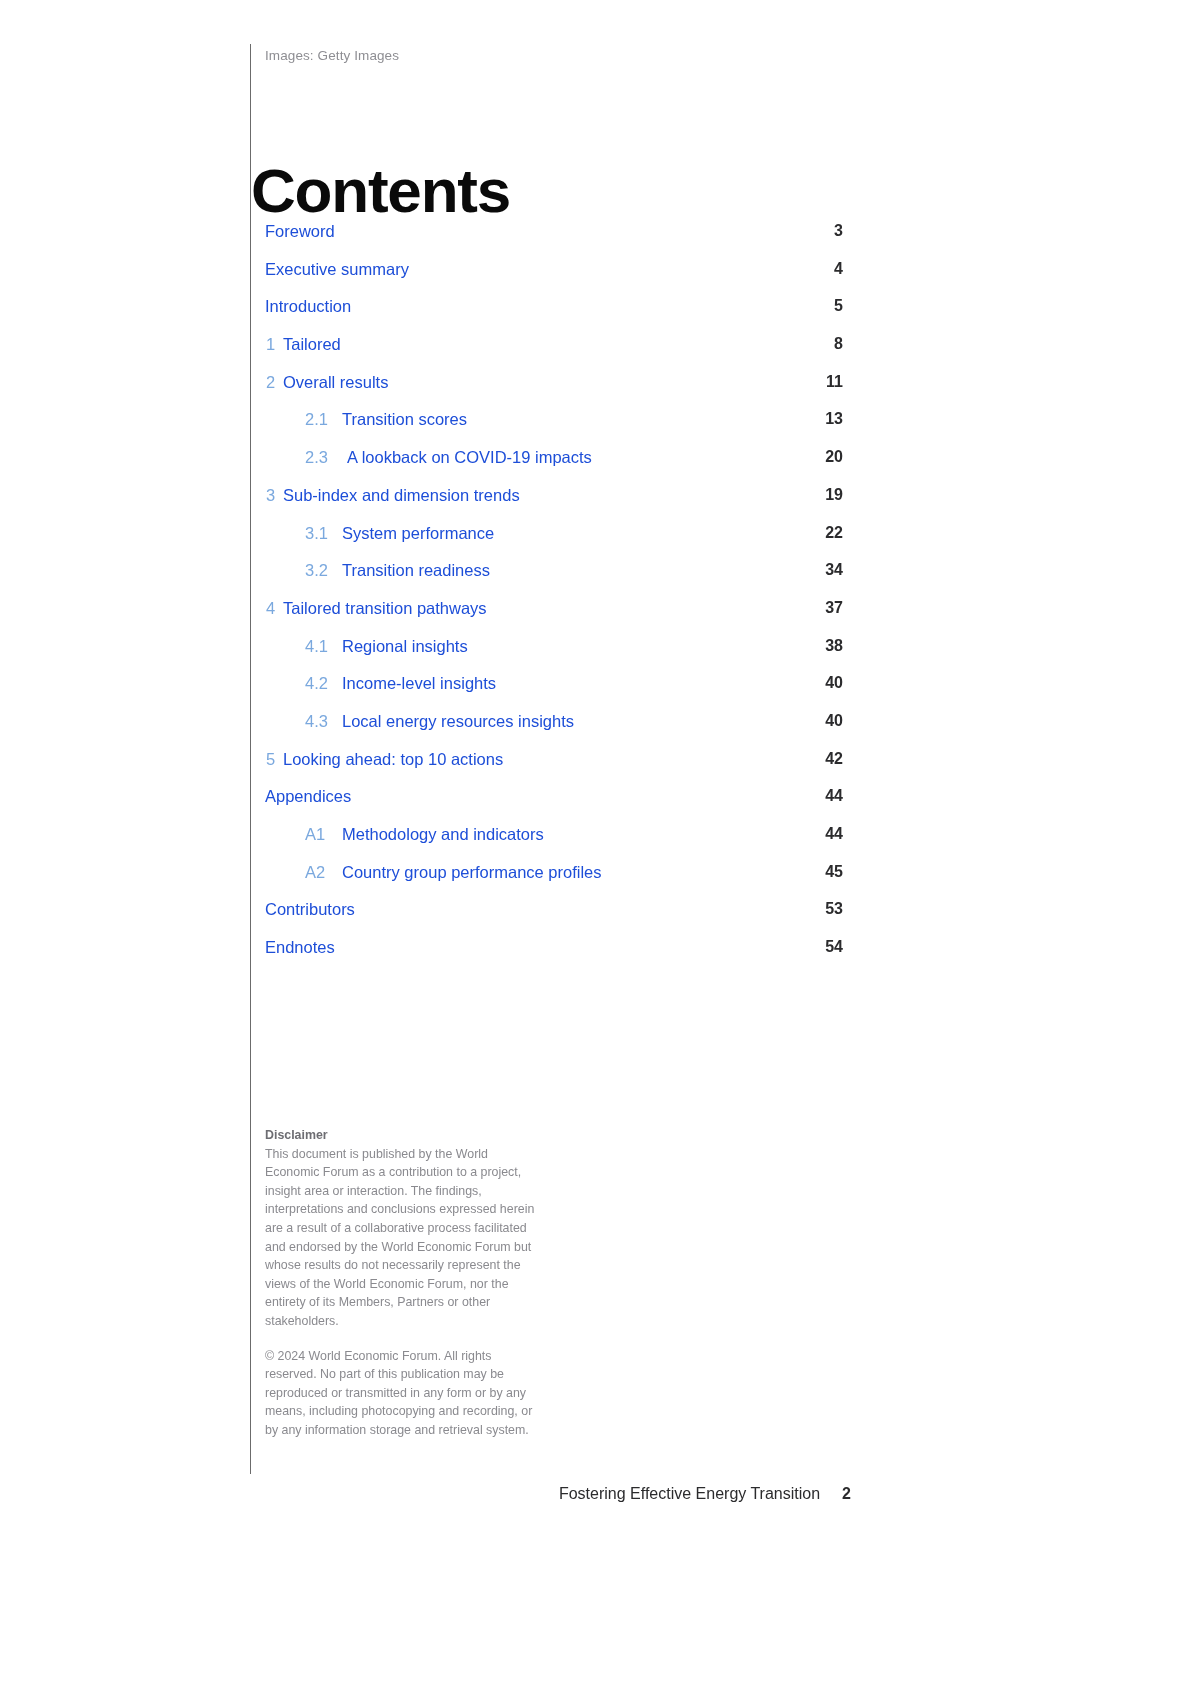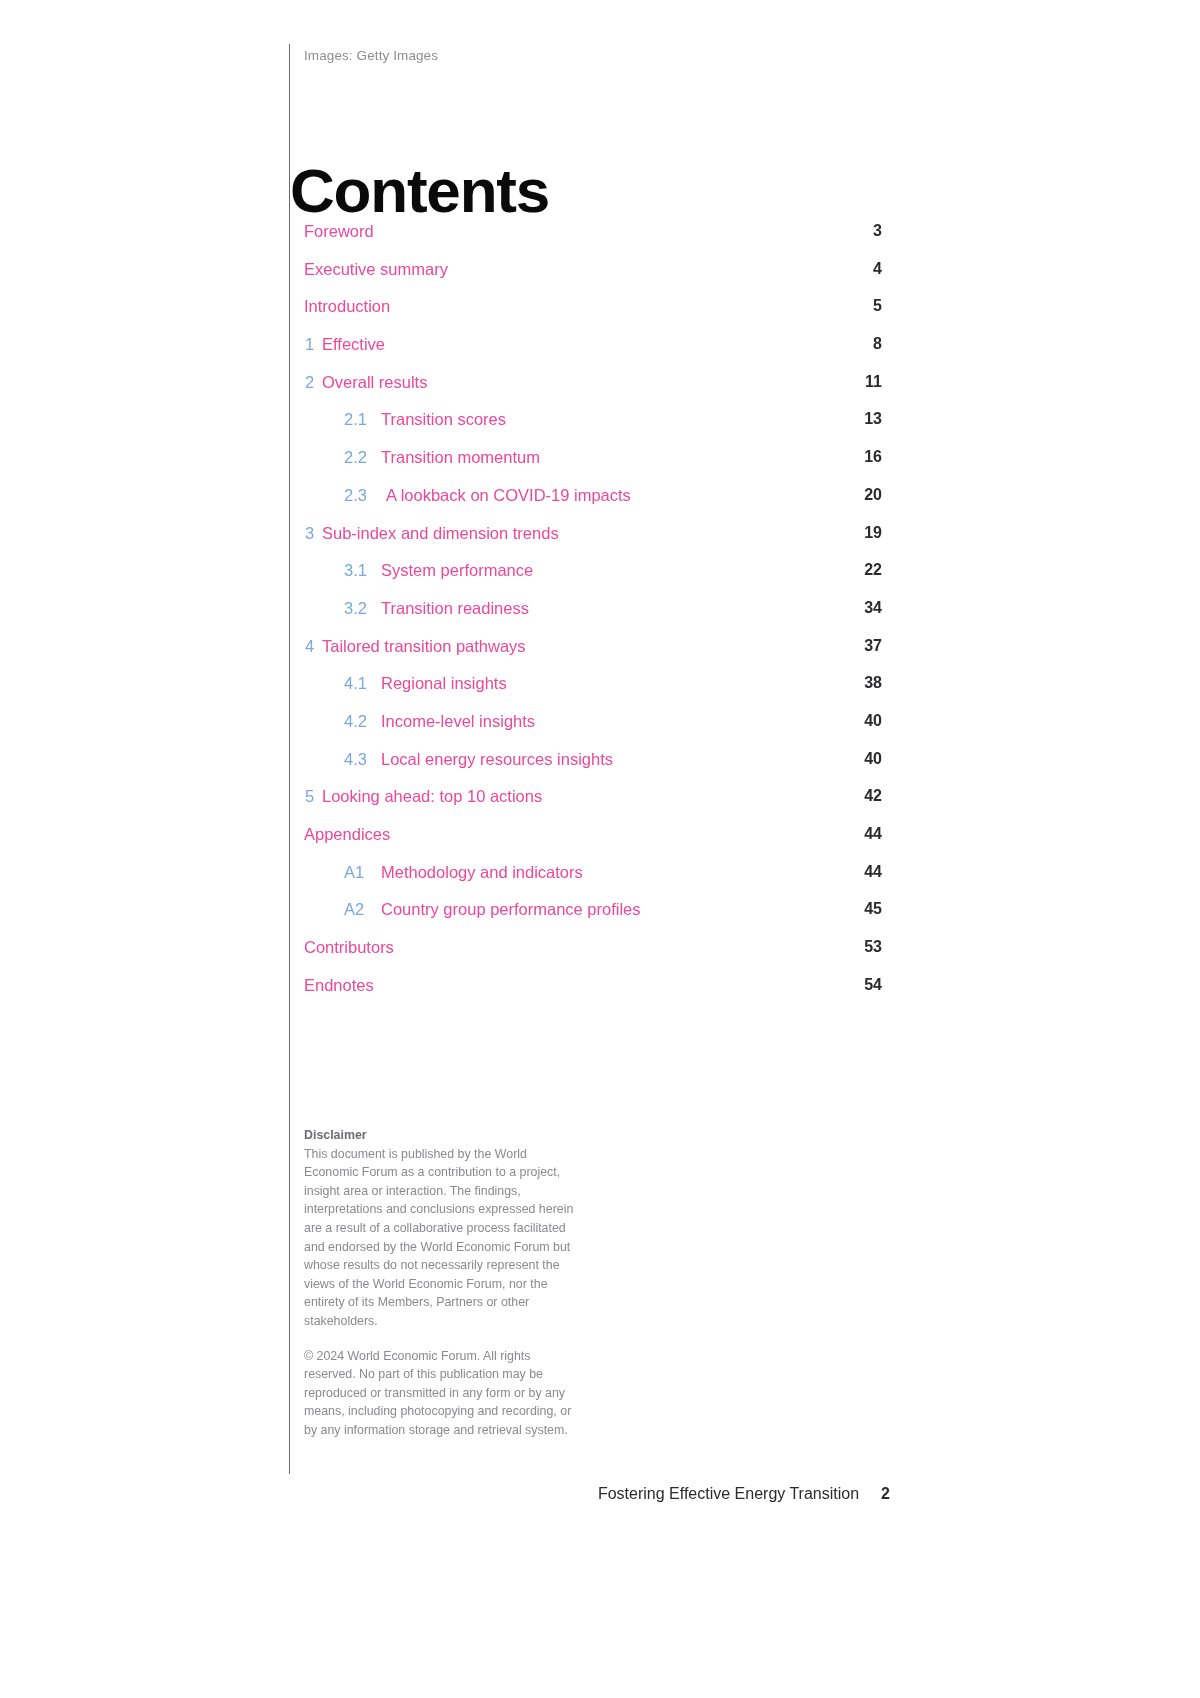--- a/index.html
+++ b/index.html
@@ -10,21 +10,20 @@
   body {
     font-family: "Liberation Sans", sans-serif;
     -webkit-font-smoothing: antialiased;
   }
   .page {
     position: relative;
     width: 1011px;
     height: 1698px;
     background: #ffffff;
     overflow: hidden;
-    margin-left: 39px;
   }
 
   
   .rule {
     position: absolute;
     left: 250px;
     top: 44px;
     width: 1px;
     height: 1430px;
     background: #6b6b6b;
@@ -66,21 +65,21 @@
   .toc-row .num {
     position: absolute;
     left: 0;
     top: 0;
     color: #7aa8de;
     font-size: 16.5px;
   }
   .toc-row .label {
     position: absolute;
     top: 0;
-    color: #ec4899;
+    color: #1d4ed8;
     font-size: 16.5px;
     white-space: nowrap;
   }
   .toc-row .pageno {
     position: absolute;
     right: 0;
     top: 0;
     width: 40px;
     text-align: right;
     font-weight: 700;
@@ -154,37 +153,32 @@
       <div class="toc-row lvl0">
         <span class="label">Executive summary</span>
         <span class="pageno">4</span>
       </div>
       <div class="toc-row lvl0">
         <span class="label">Introduction</span>
         <span class="pageno">5</span>
       </div>
       <div class="toc-row lvl1">
         <span class="num">1</span>
-        <span class="label">Effective</span>
+        <span class="label">Tailored</span>
         <span class="pageno">8</span>
       </div>
       <div class="toc-row lvl1">
         <span class="num">2</span>
         <span class="label">Overall results</span>
         <span class="pageno">11</span>
       </div>
       <div class="toc-row lvl2">
         <span class="num">2.1</span>
         <span class="label">Transition scores</span>
         <span class="pageno">13</span>
-      </div>
-      <div class="toc-row lvl2">
-        <span class="num">2.2</span>
-        <span class="label">Transition momentum</span>
-        <span class="pageno">16</span>
       </div>
       <div class="toc-row lvl2 gap">
         <span class="num">2.3</span>
         <span class="label">A lookback on COVID-19 impacts</span>
         <span class="pageno">20</span>
       </div>
       <div class="toc-row lvl1">
         <span class="num">3</span>
         <span class="label">Sub-index and dimension trends</span>
         <span class="pageno">19</span>

